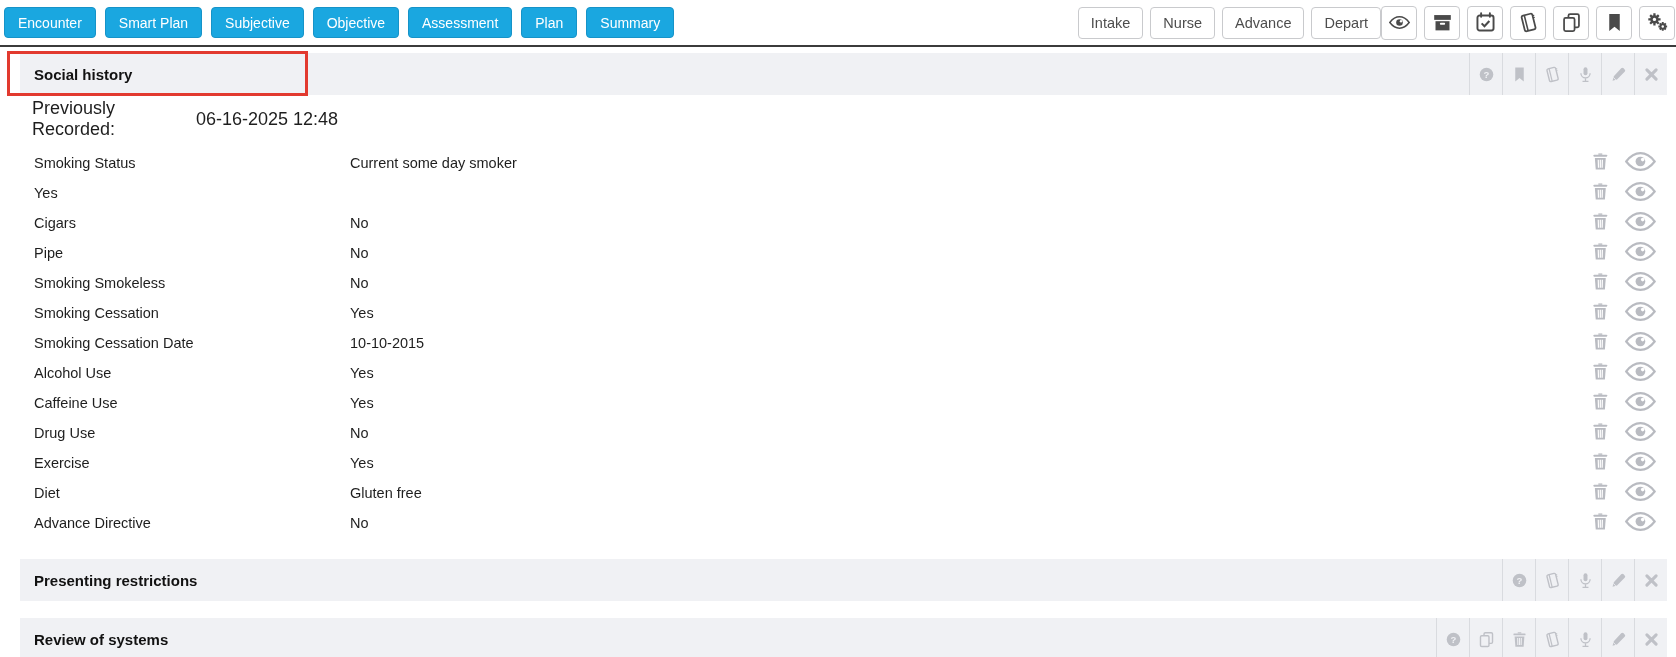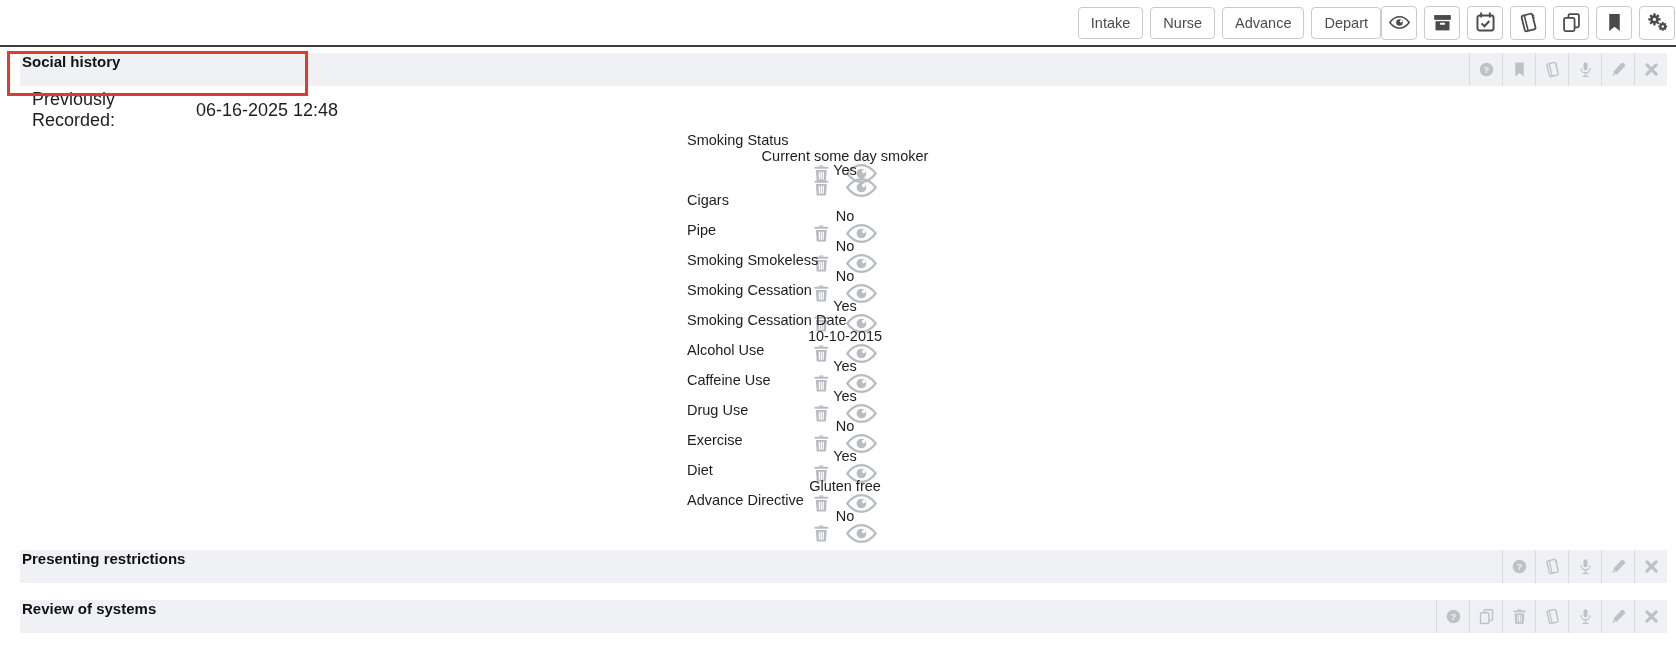--- a/index.html
+++ b/index.html
@@ -22,56 +22,65 @@
              font-family:inherit;font-size:14.5px;height:32px;padding:0 12px;border-radius:4px;
              cursor:pointer;white-space:nowrap;}
   .icon-btn{background:#fff;border:1px solid var(--btn-border);border-radius:4px;width:36px;
             height:34px;display:flex;align-items:center;justify-content:center;cursor:pointer;
             color:var(--dark-icon);padding:0;}
   .icon{display:inline-flex;align-items:center;justify-content:center;}
   .icon svg{display:block;}
   .icon-btn .icon svg{width:21px;height:21px;}
 
   
-  .section-bar{position:relative;height:33px;margin:0 9px 0 20px;background:var(--bar-bg);
-               display:flex;padding-left:2px;--icon-bg:var(--bar-bg);}
+  .section-bar{position:relative;height:42px;margin:0 9px 0 20px;background:var(--bar-bg);
+               display:flex;align-items:center;padding-left:14px;--icon-bg:var(--bar-bg);}
   .bar-title{font-size:15px;font-weight:bold;color:#121212;}
   .bar-icons{margin-left:auto;display:flex;align-self:stretch;}
   .bar-icon-cell{width:33px;display:flex;align-items:center;justify-content:center;
                  border-left:1px solid var(--bar-divider);color:var(--bar-icon);cursor:pointer;}
   .bar-icon-cell .icon svg{width:17px;height:17px;}
   #social-history-bar{margin-top:6px;}
   #presenting-bar{margin-top:28px;}
   #ros-bar{margin-top:17px;}
 
   
   .pr-row{display:flex;margin:14px 0 0 32px;height:20px;align-items:center;
           font-size:18px;color:var(--text);}
   .pr-label{width:164px;}
 
   
   .rows{margin-top:12px;}
-  .data-row{display:flex;align-items:center;height:30px;padding:0 20px 0 34px;
-            font-size:14.5px;color:var(--text);flex-direction:column;}
+  .data-row{display:flex;align-items:flex-end;height:30px;padding:0 20px 0 34px;
+            font-size:14.5px;color:var(--text);}
   .row-label{width:316px;flex-shrink:0;}
   .row-value{flex:1;}
   .row-icons{display:flex;gap:17px;align-items:center;color:var(--row-icon);--icon-bg:#fff;}
   .row-icons .icon{cursor:pointer;}
   .row-icons .icon svg{height:19px;width:auto;}
 
   
   .annotation-rect{position:absolute;left:7px;top:51px;width:301px;height:45px;
                    border:3px solid var(--annot);pointer-events:none;z-index:5;}
 </style>
 </head>
 <body>
 
 <div id="app" style="--accent: #1aa7e0; --annot: #e23a2f; --bar-bg: #f0f1f4;">
 
   <div class="topbar">
+    <div class="nav-group">
+        <button class="btn-blue">Encounter</button>
+        <button class="btn-blue">Smart Plan</button>
+        <button class="btn-blue">Subjective</button>
+        <button class="btn-blue">Objective</button>
+        <button class="btn-blue">Assessment</button>
+        <button class="btn-blue">Plan</button>
+        <button class="btn-blue">Summary</button>
+      </div>
     <div class="right-group">
       <div class="nav-group" style="gap:7px;">
           <button class="btn-white">Intake</button>
           <button class="btn-white">Nurse</button>
           <button class="btn-white">Advance</button>
           <button class="btn-white">Depart</button>
         </div>
       <div class="nav-group" style="gap:7px;">
           <button class="icon-btn">
             <span class="icon">

